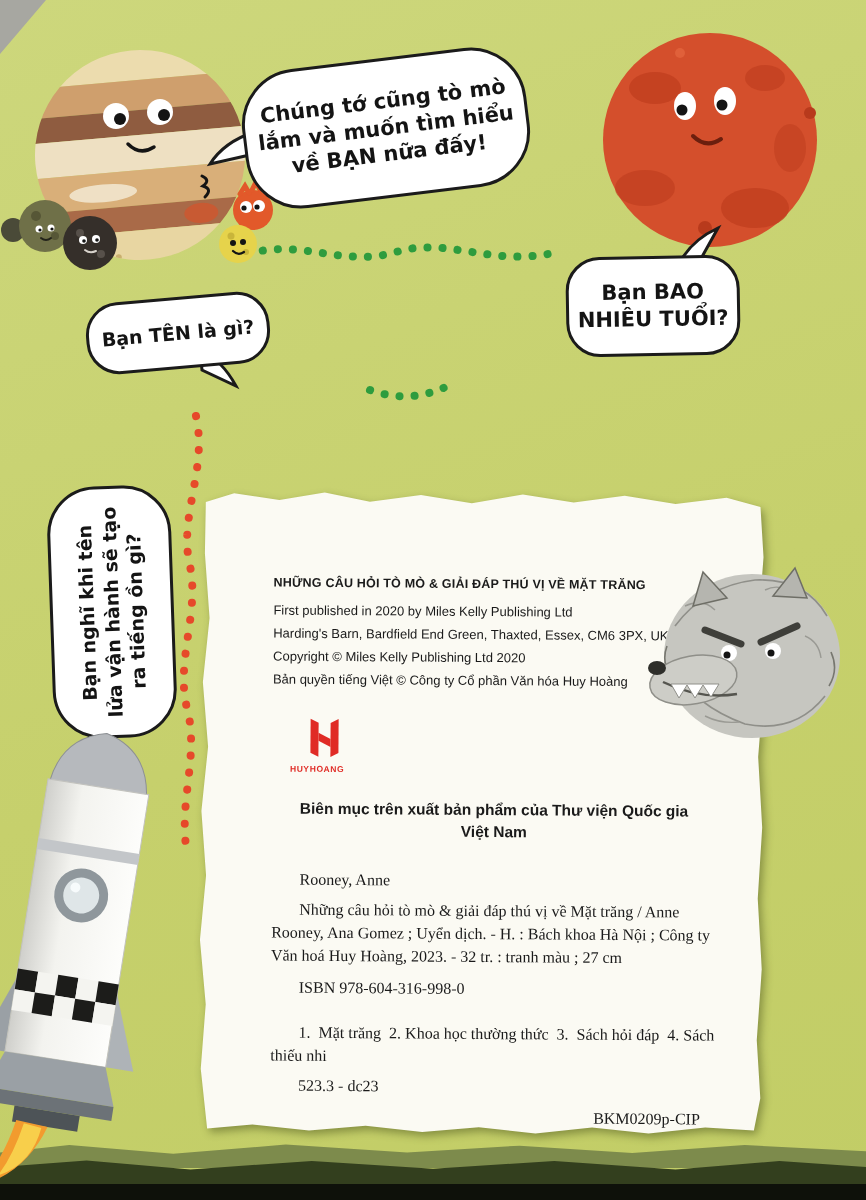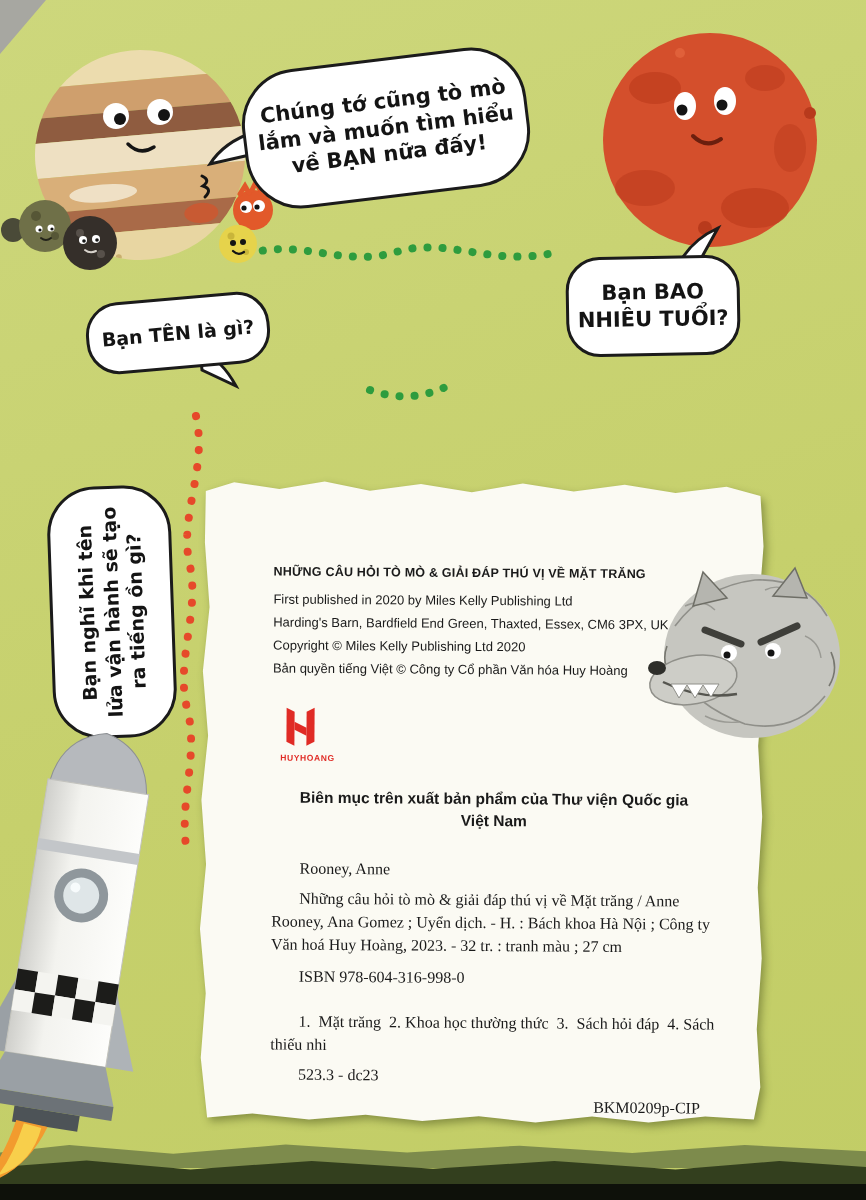--- a/index.html
+++ b/index.html
@@ -23,29 +23,29 @@
   .bubble-mars{left:566px;top:256px;width:168px;height:94px;border-radius:34px;
     transform:rotate(-1deg);font-size:21px;line-height:1.3;}
   .bubble-name{left:86px;top:297px;width:178px;height:66px;border-radius:33px;
     transform:rotate(-5deg);font-size:19px;}
   .bubble-vert{left:50px;top:486px;width:118px;height:246px;border-radius:48px;
     transform:rotate(-2deg);}
   .vtext{transform:rotate(-90deg);width:238px;font-size:19px;line-height:1.3;
     font-weight:bold;text-align:center;}
   .tail{position:absolute;z-index:4;overflow:visible;}
   
-  .paper-wrap{position:absolute;left:198px;top:480px;width:566px;height:644px;z-index:6;
+  .paper-wrap{position:absolute;left:198px;top:491px;width:566px;height:644px;z-index:6;
     filter:drop-shadow(3px 4px 4px rgba(55,65,15,.45));}
   .paper{width:100%;height:100%;background:#fbfaf3;transform:rotate(.4deg);
     clip-path:polygon(1% 2%,6% .6%,14% 1.6%,22% .4%,30% 1.8%,39% .7%,48% 1.9%,57% .5%,66% 1.7%,75% .6%,84% 1.8%,93% .8%,99% 2.2%,99.6% 10%,98.8% 20%,99.8% 30%,98.9% 41%,99.7% 52%,99% 63%,99.8% 74%,99% 85%,99.7% 94%,98.6% 99%,90% 98.6%,80% 99.6%,70% 98.7%,60% 99.7%,50% 98.8%,40% 99.6%,30% 98.7%,20% 99.5%,10% 98.6%,2% 99.3%,.8% 90%,1.6% 80%,.5% 70%,1.5% 60%,.6% 50%,1.7% 40%,.7% 30%,1.8% 20%,.9% 10%);
     box-sizing:border-box;padding:86px 48px 0 74px;color:#1a1a1a;}
   .p-title{font-family:"Liberation Sans",sans-serif;font-weight:bold;font-size:12.5px;
     letter-spacing:.2px;margin-bottom:9px;}
   .p-pub div{font-family:"Liberation Sans",sans-serif;font-size:13px;line-height:23px;}
-  .logo-block{margin:26px 0 0 8px;width:64px;text-align:left;}
+  .logo-block{margin:26px 0 0 8px;width:64px;text-align:right;}
   .logo-text{font-family:"Liberation Sans",sans-serif;font-size:8.5px;font-weight:bold;
     color:#e02b25;letter-spacing:.6px;margin-top:1px;}
   .cip-head{margin-top:24px;text-align:center;font-family:"Liberation Sans",sans-serif;
     font-weight:bold;font-size:15.5px;line-height:22px;}
   .serif{font-family:"Liberation Serif",serif;font-size:16px;line-height:23px;margin-top:26px;}
   .serif p{margin:0;}
   .s-author{text-indent:28px;margin-bottom:7px !important;}
   .s-desc{text-indent:28px;margin-bottom:9px !important;}
   .s-isbn{text-indent:28px;}
   .s-subjects{text-indent:28px;margin-top:22px !important;white-space:pre-wrap;}

